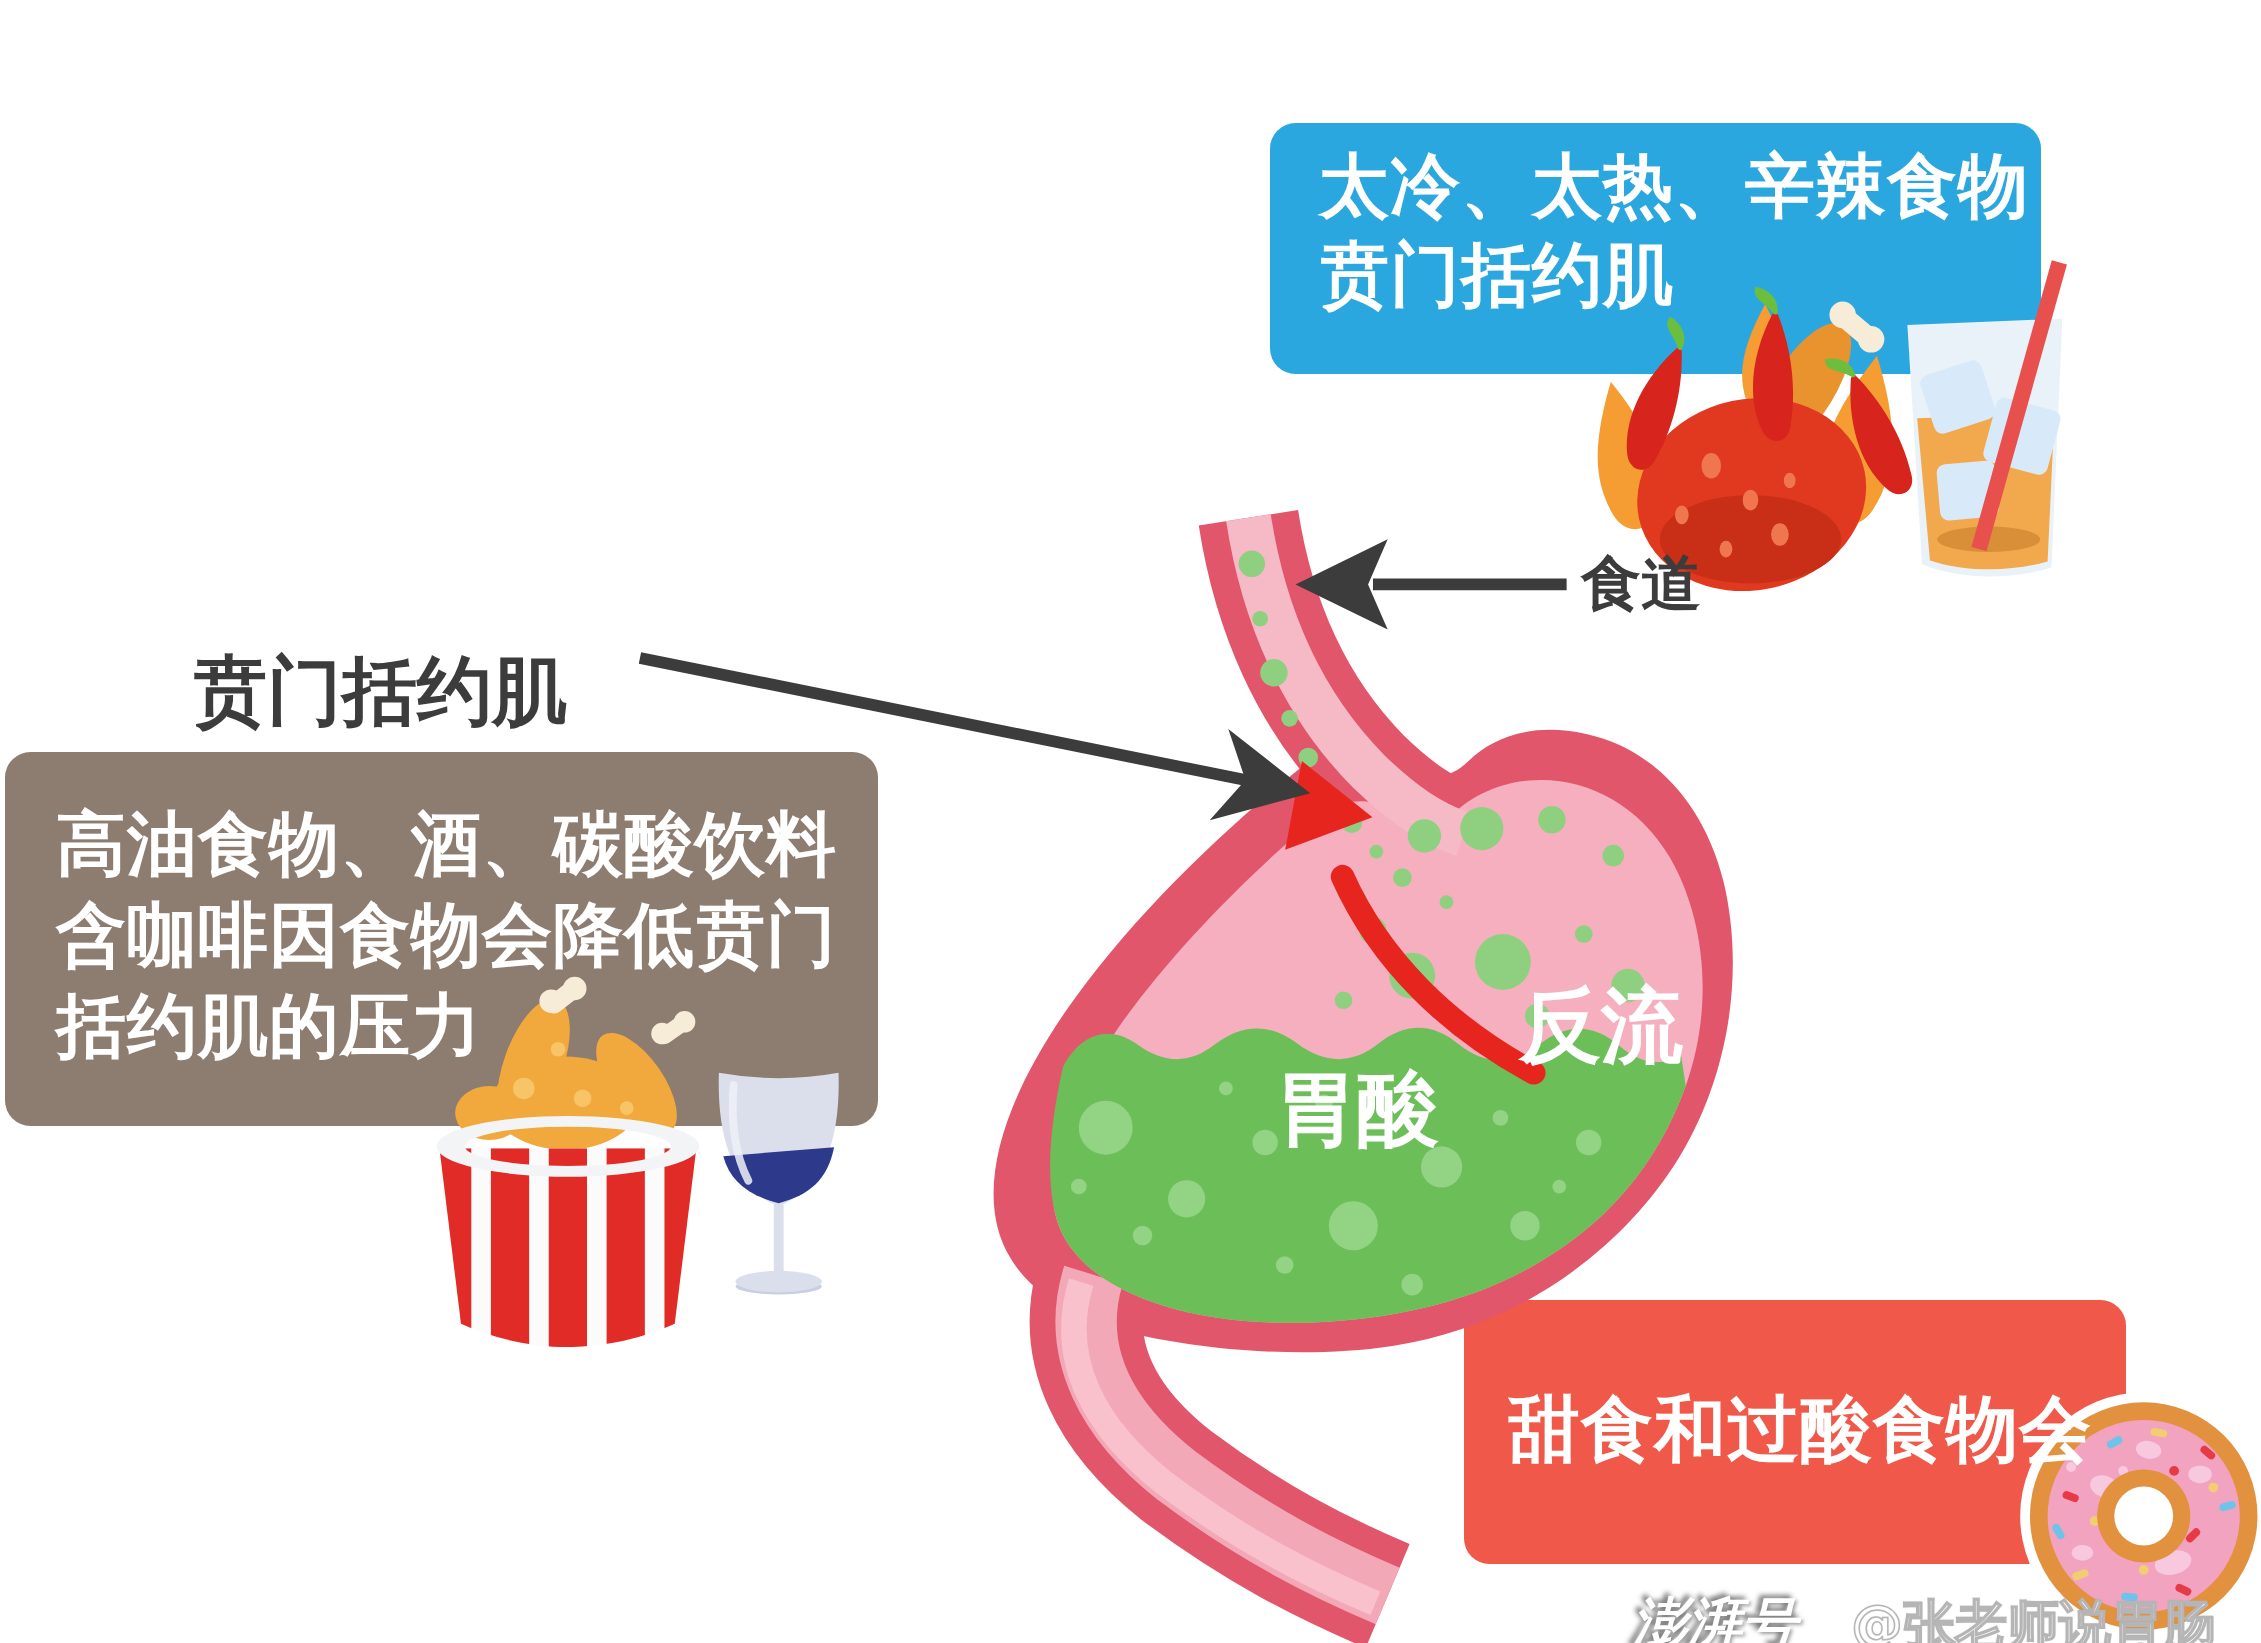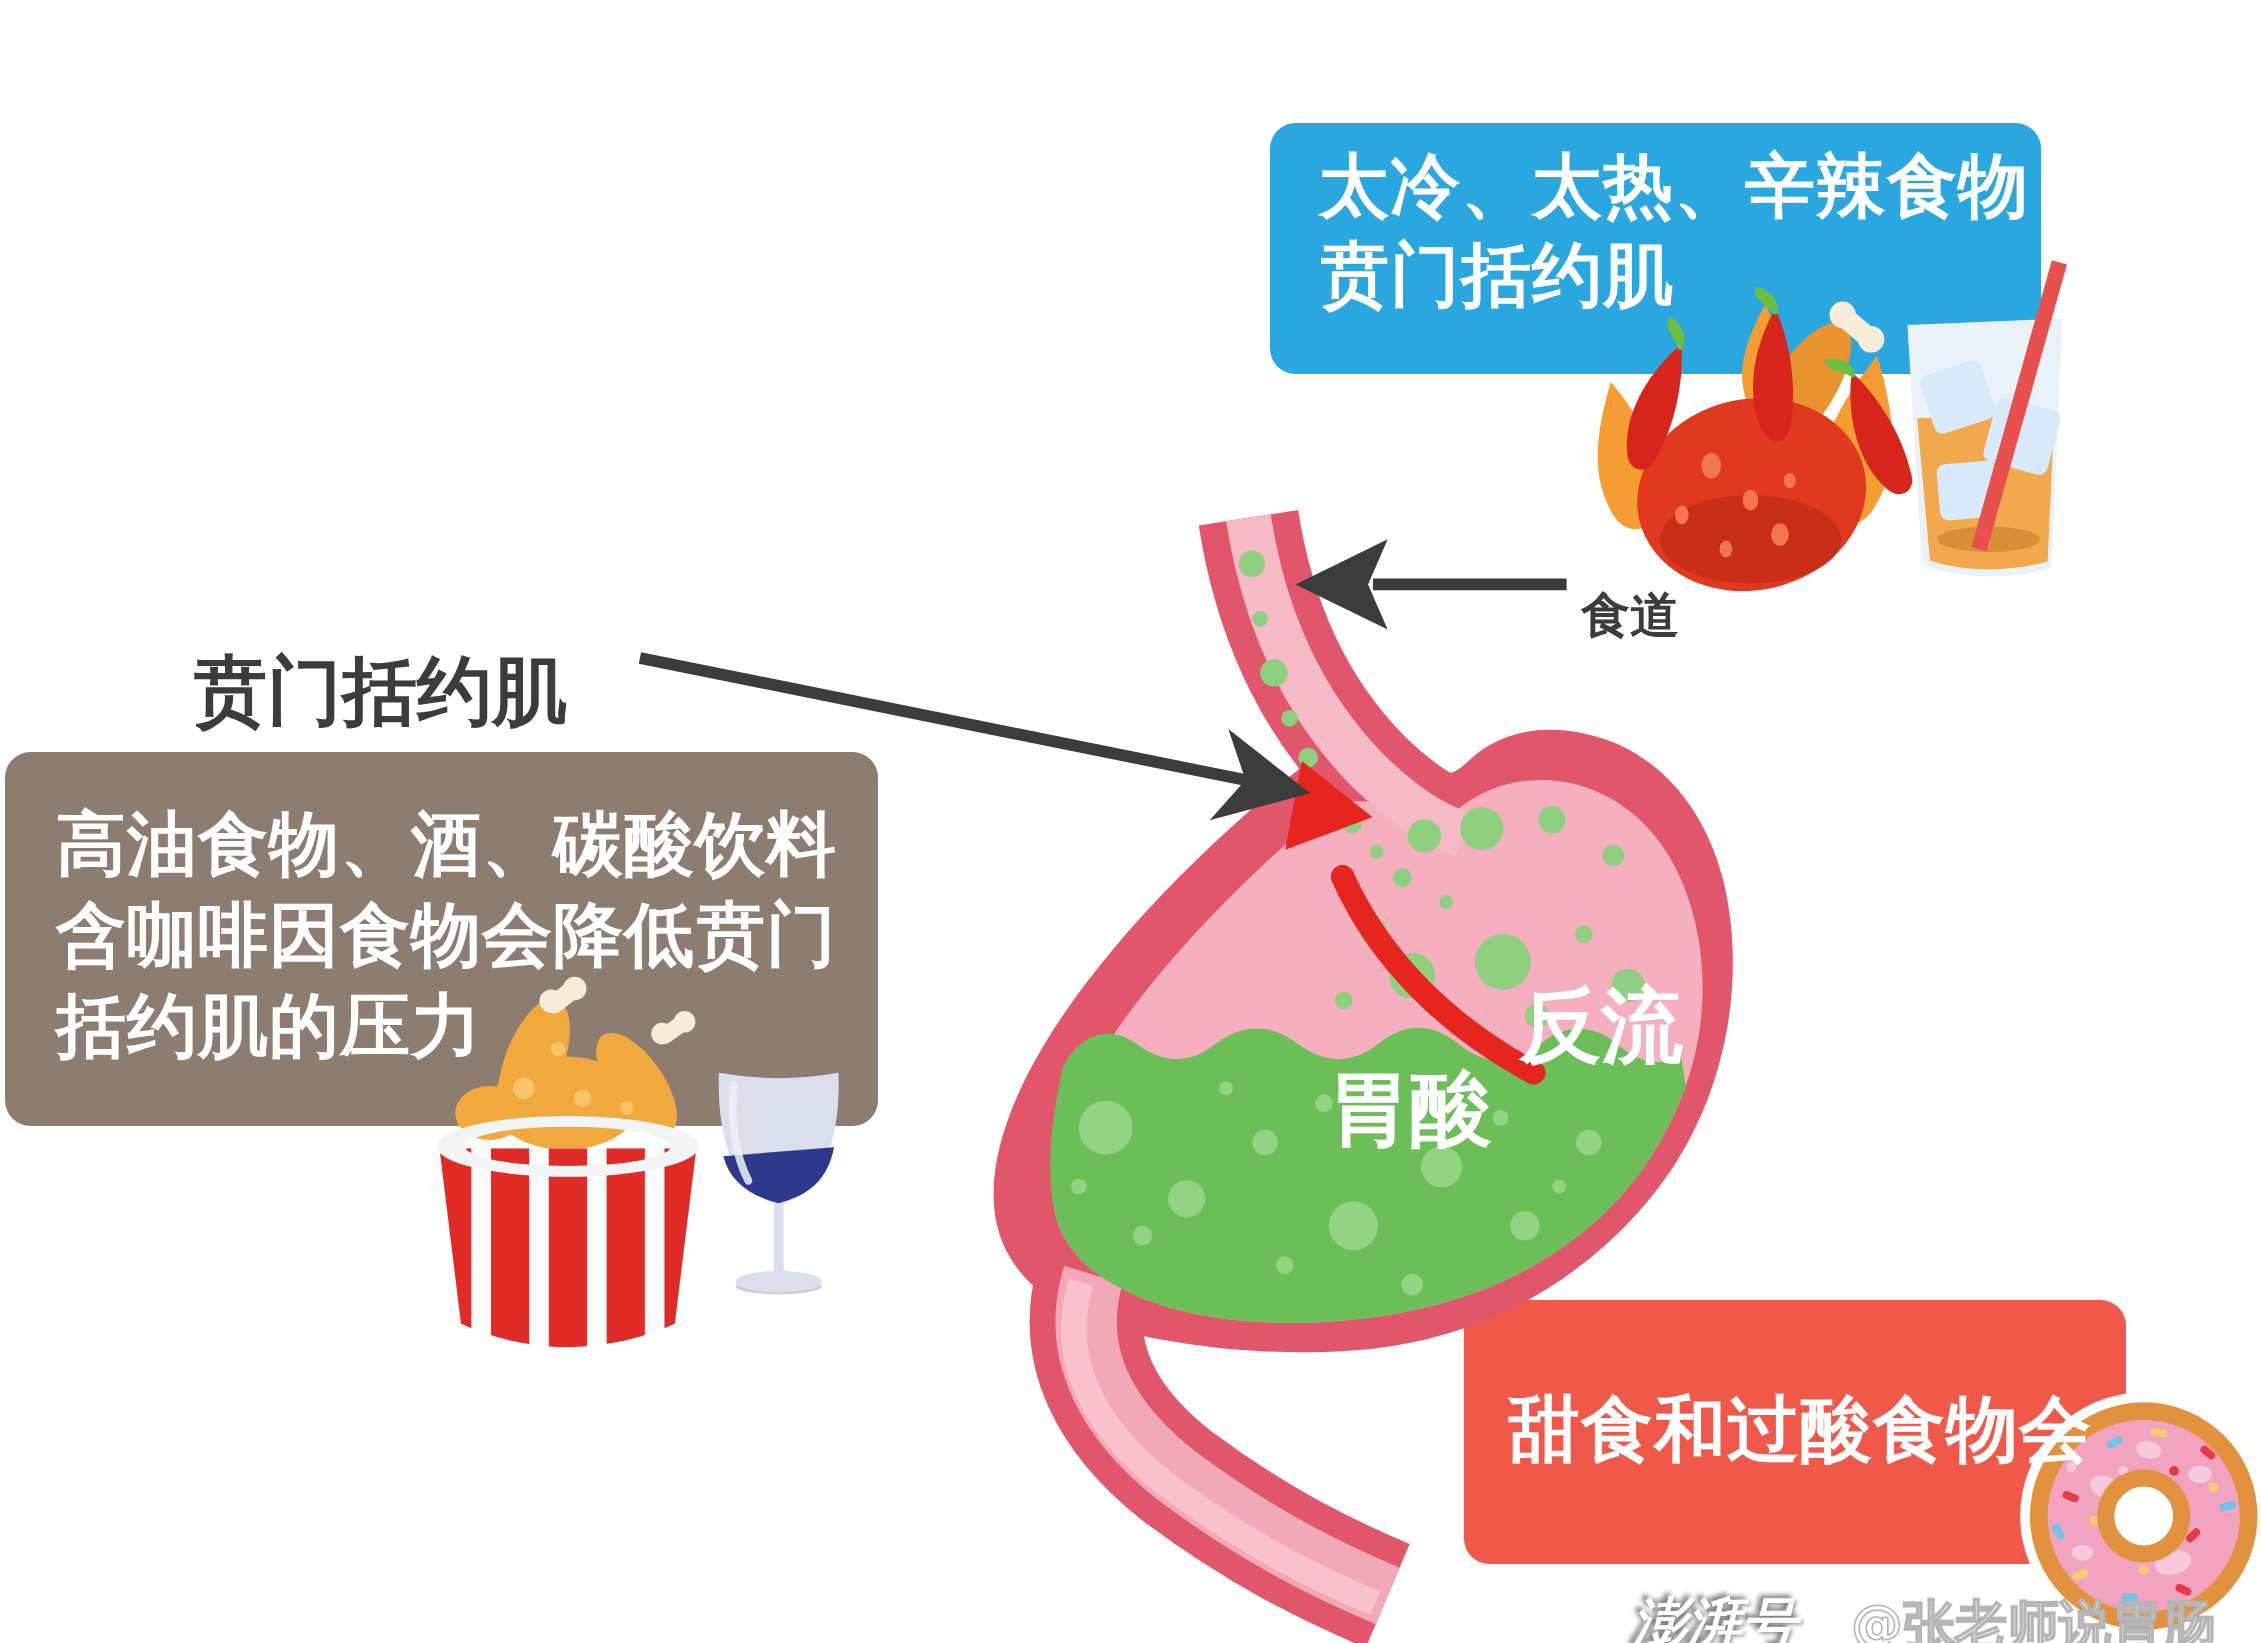--- a/index.html
+++ b/index.html
@@ -12,25 +12,25 @@
   #box-red  {left:1464px;top:1300px;width:662px;height:264px;background:#F0594A;}
   
   #scene{position:absolute;left:0;top:0;z-index:2;}
   
   .txt{position:absolute;z-index:3;white-space:nowrap;}
   .box-text{font-weight:bold;color:#FFFFFF;letter-spacing:1px;}
   #blue-text {left:1319px;top:142px;font-size:70px;line-height:89px;}
   #brown-text{left:56px;top:799px;font-size:70px;line-height:91px;}
   #red-text  {left:1508px;top:1359px;font-size:72px;line-height:98px;margin-top:21px;}
   .anat-label{font-weight:bold;color:#3C3C3C;}
-  #lbl-esophagus{left:1581px;top:544px;font-size:49px;margin-top:39px;}
+  #lbl-esophagus{left:1581px;top:544px;font-size:60px;}
   #lbl-sphincter{left:192px;top:642px;font-size:75px;}
   .acid-label{font-weight:bold;color:#FFFFFF;}
   #lbl-reflux{left:1519px;top:972px;font-size:82px;}
-  #lbl-acid  {left:1328px;top:1055px;font-size:82px;}
+  #lbl-acid  {left:1275px;top:1055px;font-size:82px;}
   
   #wm-brand{left:1632px;top:1587px;font-size:55px;font-weight:bold;font-style:italic;
             color:#FFFFFF;text-shadow:-3.9px -2.9px 4.9px rgba(110,110,110,.95),2px 2px 3.9px rgba(140,140,140,.8);}
   #wm-handle{left:1851px;top:1590px;font-size:52px;font-weight:bold;color:#FFFFFF;
              -webkit-text-stroke:1.5px #B5B5B5;text-shadow:0 0 2px rgba(160,160,160,.6);}
 </style>
 </head>
 <body>
 
 <div class="box" id="box-blue"></div>

